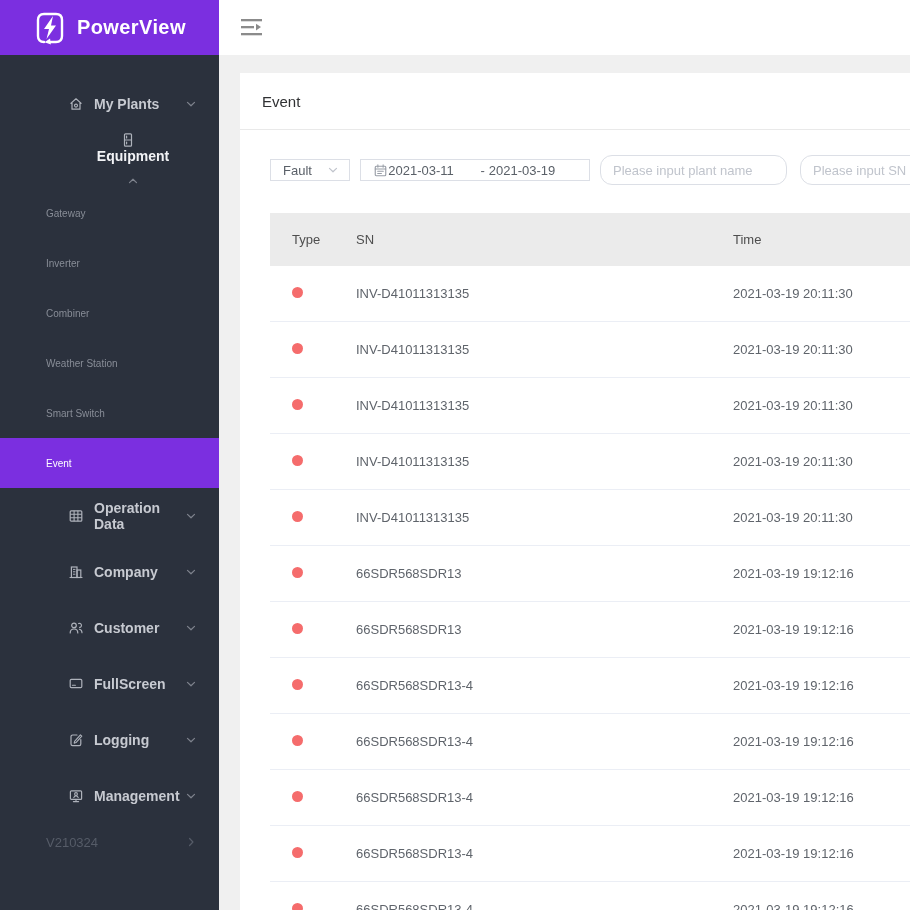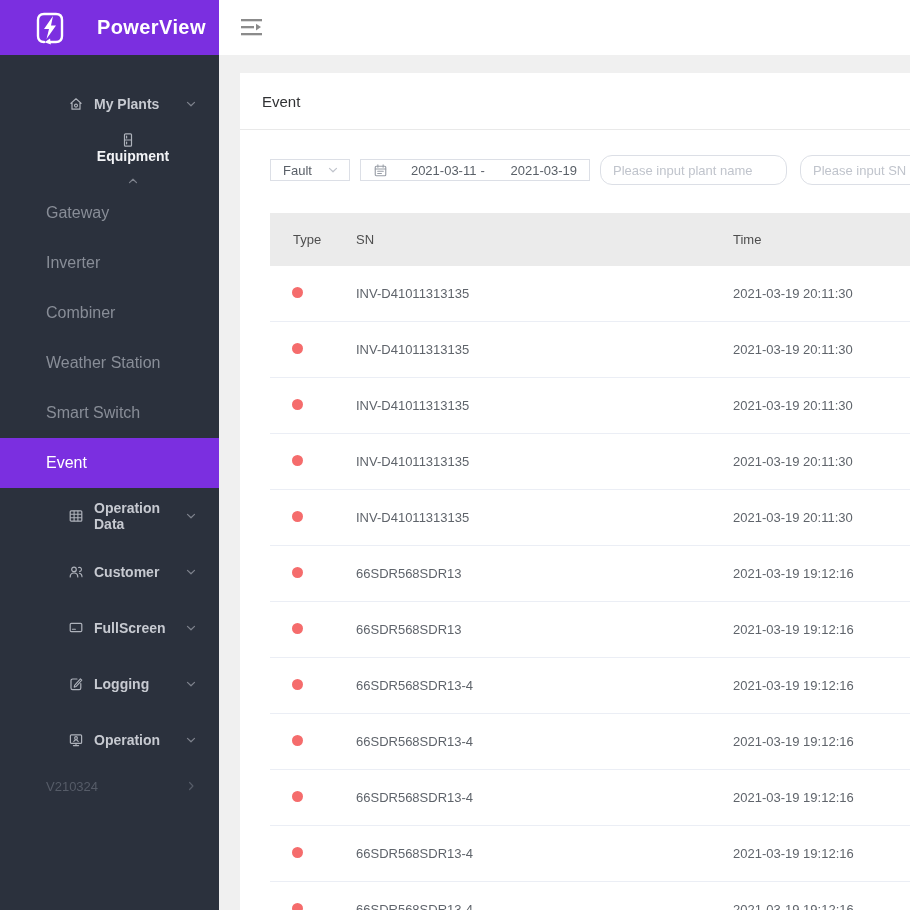--- a/index.html
+++ b/index.html
@@ -2,32 +2,32 @@
 <html><head>
 <meta charset="utf-8">
 <style>
   * { margin:0; padding:0; box-sizing:border-box; }
   html,body { width:910px; height:910px; overflow:hidden; background:#f0f0f0;
     font-family:"Liberation Sans", sans-serif; -webkit-font-smoothing:antialiased; }
 
   
   .sidebar { position:absolute; left:0; top:0; width:219px; height:910px;
     background:#2b313d; z-index:2; }
-  .logo { height:55px; background:#7b2fe0; display:flex; align-items:center; padding-left:30px;gap:20px; }
+  .logo { height:55px; background:#7b2fe0; display:flex; align-items:center; padding-left:30px; }
   .logo svg { width:40px; height:38px; }
   .logo-text { color:#fff; font-size:20px; font-weight:600; letter-spacing:.4px; margin-left:7px; }
   .nav { padding-top:21px; }
   .nav-item { height:56px; display:flex; align-items:center; padding:0 21px 0 24px;
     color:#c7cad1; font-size:14px; font-weight:600; cursor:pointer;margin-left:44px; }
   .nav-item .nicon { width:16px; height:16px; margin-right:10px; color:#aeb2bb; flex:none; }
   .nav-item .nlabel { flex:1; }
   .nav-item .chev { width:14px; height:14px; color:#7e838d; flex:none; }
   .nav-item.parent-active { color:#f2f3f6;flex-direction:column; }
   .sub-item { height:50px; display:flex; align-items:center; padding-left:46px;
-    color:#888d97; font-size:16px; cursor:pointer; }
+    color:#888d97; font-size:10px; cursor:pointer; }
   .sub-item.active { background:#7b2fe0; color:#fff; }
   .version-row { height:36px; display:flex; align-items:center; padding:0 21px 0 46px;
     color:#565c68; font-size:13px; cursor:pointer; }
   .version-row .vlabel { flex:1; }
   .version-row .chev { width:14px; height:14px; color:#565c68; }
 
   
   .topbar { position:absolute; left:219px; top:0; width:691px; height:55px; background:#fff; }
   .collapse-btn { margin:17px 0 0 21px; width:24px; height:21px; cursor:pointer; color:#8b8b8b; }
 
@@ -37,33 +37,33 @@
   .card-header { height:57px; border-bottom:1px solid #e9e9e9; display:flex; align-items:center; padding-left:22px; }
   .page-title { font-size:15px; color:#303133; }
 
   .filters { display:flex; align-items:center; margin:25px 0 0 30px; }
   .fbox { height:22px; border:1px solid #dcdfe6; border-radius:0; display:flex;
     align-items:center; font-size:13px; color:#5a6068; background:#fff; }
   .select-box { width:100px; padding:0 9px 0 12px; justify-content:space-between; margin-right:10px; cursor:pointer; }
   .select-box .chev { width:14px; height:14px; color:#c0c4cc; }
   .date-box { width:300px; padding:0 12px; margin-right:10px; cursor:pointer; }
   .date-box .cal { width:15px; height:15px; color:#989da6; flex:none; }
-  .date-part { flex:1; text-align:right; }
+  .date-part { flex:1; text-align:left; }
   .date-sep { color:#5a6068; padding:0 4px; }
   .f-input { height:30px; border:1px solid #dcdfe6; border-radius:12px; padding:0 12px;
     font-size:13px; color:#5a6068; outline:none; font-family:"Liberation Sans",sans-serif; }
   .f-input::placeholder { color:#c0c4cc; }
   .plant-input { width:187px; margin-right:13px; }
   .sn-input { width:200px; }
 
   
   .etable { margin:28px 0 0 30px; width:710px; }
   .thead { height:53px; background:#ebebeb; display:grid; grid-template-columns:76px 377px auto;
     align-items:center; font-size:13px; color:#4e4e4e; }
-  .thead .th:nth-child(1) { padding-left:11px;margin-left:12px; }
+  .thead .th:nth-child(1) { padding-left:22px; }
   .thead .th { padding-left:10px; }
   .trow { height:56px; display:grid; grid-template-columns:76px 377px auto; align-items:center;
     border-bottom:1px solid #ebeef5; font-size:13px; color:#5f646b; background:#fff; }
   .tcell { padding-left:10px; }
   .cell-type { padding-left:22px; }
   .dot { display:inline-block; width:11px; height:11px; border-radius:50%; background:#f56c6c; }
 </style>
 </head>
 <body>
 
@@ -125,20 +125,32 @@
       <svg class="nicon" viewBox="0 0 16 16">
         <rect x="2.2" y="2.8" width="11.6" height="10.4" rx="1" fill="none" stroke="currentColor" stroke-width="1.2"></rect>
         <path d="M2.2 6.2 H13.8 M2.2 9.7 H13.8 M6.1 2.8 V13.2 M9.9 2.8 V13.2" fill="none" stroke="currentColor" stroke-width="1.1"></path>
       </svg>
       <span class="nlabel">Operation Data</span>
       <svg class="chev" viewBox="0 0 16 16">
         <path d="M4 6.2 L8 10 L12 6.2" fill="none" stroke="currentColor" stroke-width="1.4" stroke-linecap="round" stroke-linejoin="round"></path>
       </svg>
     </div>
 
+    <div class="nav-item">
+      <svg class="nicon" viewBox="0 0 16 16">
+        <path d="M2 13.5 H14" stroke="currentColor" stroke-width="1.2" stroke-linecap="round"></path>
+        <rect x="3.4" y="3" width="5.6" height="10.5" fill="none" stroke="currentColor" stroke-width="1.2"></rect>
+        <rect x="9" y="6" width="3.8" height="7.5" fill="none" stroke="currentColor" stroke-width="1.2"></rect>
+        <path d="M5 5.4 H7.4 M5 7.8 H7.4 M5 10.2 H7.4" stroke="currentColor" stroke-width="1"></path>
+      </svg>
+      <span class="nlabel">Company</span>
+      <svg class="chev" viewBox="0 0 16 16">
+        <path d="M4 6.2 L8 10 L12 6.2" fill="none" stroke="currentColor" stroke-width="1.4" stroke-linecap="round" stroke-linejoin="round"></path>
+      </svg>
+    </div>
 
     <div class="nav-item">
       <svg class="nicon" viewBox="0 0 16 16">
         <circle cx="6" cy="5.4" r="2.3" fill="none" stroke="currentColor" stroke-width="1.2"></circle>
         <path d="M2.2 13 c0-2.6 1.8-4 3.8-4 s3.8 1.4 3.8 4" fill="none" stroke="currentColor" stroke-width="1.2" stroke-linecap="round"></path>
         <path d="M10.6 3.6 a2 2 0 1 1 1 3.8 M11.4 9.2 c1.7.3 2.6 1.7 2.6 3.6" fill="none" stroke="currentColor" stroke-width="1.1" stroke-linecap="round"></path>
       </svg>
       <span class="nlabel">Customer</span>
       <svg class="chev" viewBox="0 0 16 16">
         <path d="M4 6.2 L8 10 L12 6.2" fill="none" stroke="currentColor" stroke-width="1.4" stroke-linecap="round" stroke-linejoin="round"></path>
@@ -166,21 +178,21 @@
         <path d="M4 6.2 L8 10 L12 6.2" fill="none" stroke="currentColor" stroke-width="1.4" stroke-linecap="round" stroke-linejoin="round"></path>
       </svg>
     </div>
 
     <div class="nav-item">
       <svg class="nicon" viewBox="0 0 16 16">
         <rect x="2.4" y="2.8" width="11.2" height="8.6" rx="1" fill="none" stroke="currentColor" stroke-width="1.2"></rect>
         <circle cx="8" cy="6" r="1.4" fill="none" stroke="currentColor" stroke-width="1.1"></circle>
         <path d="M5.8 9.6 c.4-1.2 1.2-1.7 2.2-1.7 s1.8.5 2.2 1.7 M8 11.4 V13 M5.4 13.6 H10.6" fill="none" stroke="currentColor" stroke-width="1.1" stroke-linecap="round"></path>
       </svg>
-      <span class="nlabel">Operation</span>
+      <span class="nlabel">Management</span>
       <svg class="chev" viewBox="0 0 16 16">
         <path d="M4 6.2 L8 10 L12 6.2" fill="none" stroke="currentColor" stroke-width="1.4" stroke-linecap="round" stroke-linejoin="round"></path>
       </svg>
     </div>
 
     <div class="version-row">
       <span class="vlabel">V210324</span>
       <svg class="chev" viewBox="0 0 16 16">
         <path d="M6.4 4 L10.2 8 L6.4 12" fill="none" stroke="currentColor" stroke-width="1.4" stroke-linecap="round" stroke-linejoin="round"></path>
       </svg>

